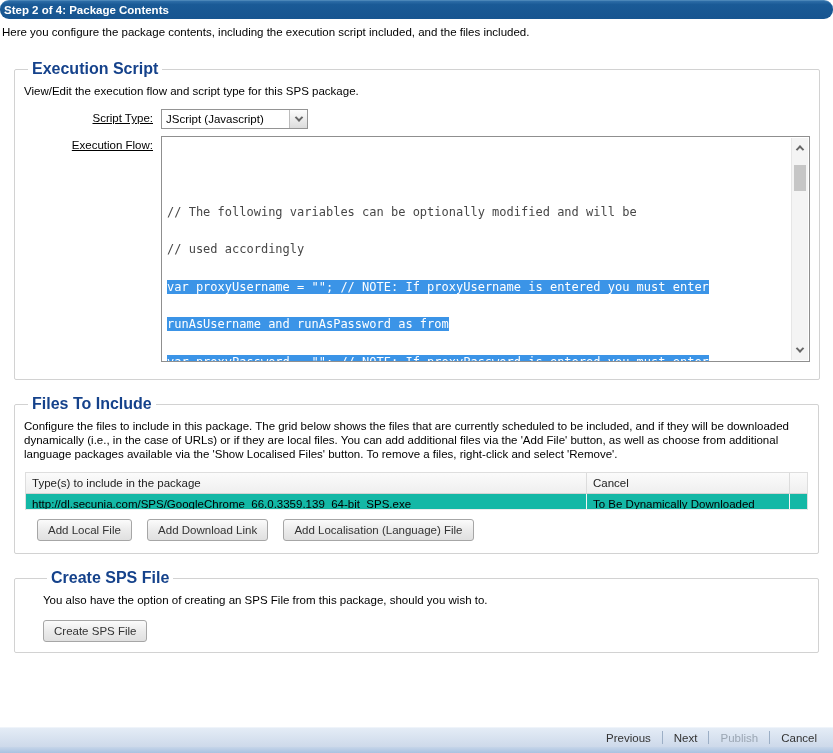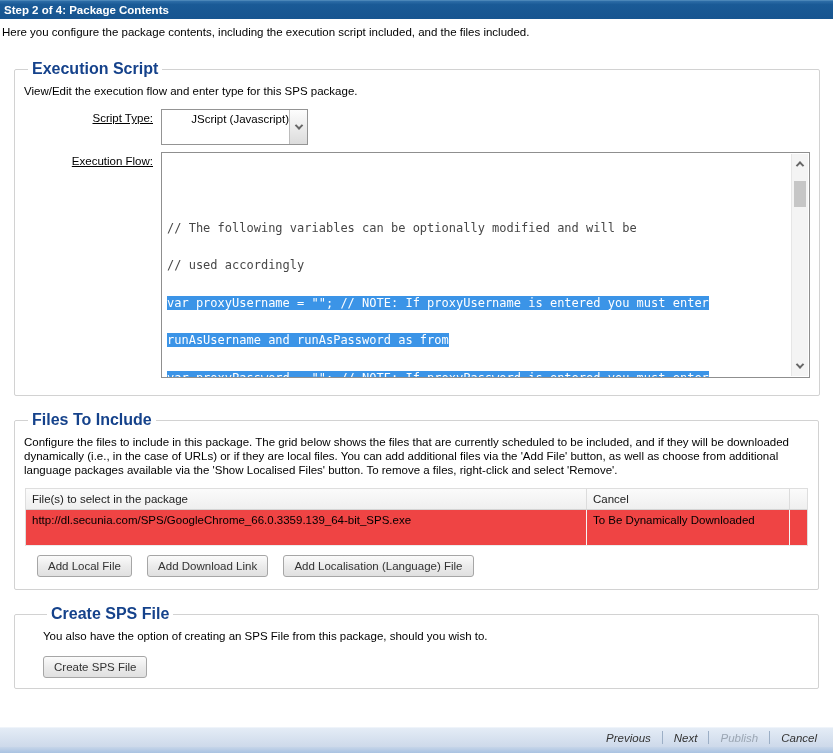--- a/index.html
+++ b/index.html
@@ -16,20 +16,21 @@
   
   .step-bar {
     height: 19px;
     background: linear-gradient(#2e6ea8, #1a5a96 20%, #175590);
     border-top: 1px solid #4a86b8;
     color: #ffffff;
     font-weight: bold;
     font-size: 11.5px;
     line-height: 18px;
     padding-left: 4px;
+    border-radius: 9px;
   }
   .subtitle {
     padding: 7px 2px 0 2px;
     color: #000;
   }
 
   
   fieldset {
     margin: 0 14px;
     border: 1px solid #d2d2d2;
@@ -55,26 +56,25 @@
     text-align: right;
     padding-right: 8px;
     padding-top: 3px;
     flex-shrink: 0;
     color: #000;
     text-decoration: underline;
   }
 
   
   .combo {
-    width: 147px; height: 36px;
+    width: 147px; height: 20px;
     border: 1px solid #949494;
     background: #fff;
     display: flex;
     cursor: pointer;
-    text-align: right;
   }
   .combo-text { flex: 1; padding: 3px 0 0 4px; white-space: nowrap; overflow: hidden; }
   .combo-btn {
     width: 18px;
     border-left: 1px solid #bcbcbc;
     background: linear-gradient(#fdfdfd, #e9e9e9 60%, #dcdcdc);
     display: flex; align-items: center; justify-content: center;
   }
   .chev {
     width: 6px; height: 6px;
@@ -123,22 +123,22 @@
 
   
   .grid { margin: 10px 1px 0 1px; border: 1px solid #dedede; border-bottom: none; }
   .grid-header {
     display: flex; height: 21px;
     background: linear-gradient(#fbfbfb, #efefef);
     border-bottom: 1px solid #d4d4d4;
     color: #222;
   }
   .grid-row {
-    display: flex; height: 36px;
-    background: #ef4444;
+    display: flex; height: 16px;
+    background: #14b8a6;
     border-bottom: 1px solid #ececec;
   }
   .col-file   { width: 561px; padding: 4px 0 0 6px; border-right: 1px solid #dcdcdc; white-space: nowrap; overflow: hidden; }
   .col-status { width: 203px; padding: 4px 0 0 6px; border-right: 1px solid #dcdcdc; white-space: nowrap; overflow: hidden; }
   .col-sliver { flex: 1; }
   .grid-row .col-file, .grid-row .col-status { border-right: 1px solid #f5f5f5; }
 
   
   .btn {
     display: inline-block;
@@ -157,33 +157,33 @@
   
   .footer { position: absolute; left: 0; right: 0; bottom: 0; }
   .footer-main {
     height: 20px;
     background: linear-gradient(#e4ecf6, #cdd9ea);
     border-top: 1px solid #eff4fa;
     display: flex; justify-content: flex-end; align-items: center;
     padding-right: 5px;
   }
   .footer-strip { height: 6px; background: linear-gradient(#c6d5e9, #a9c2e1); }
-  .footer-btn { padding: 0 11px; color: #333; cursor: pointer; font-style: italic; }
+  .footer-btn { padding: 0 11px; color: #333; cursor: pointer; }
   .footer-btn.disabled { color: #9ba6b3; cursor: default; }
   .footer-sep { width: 1px; height: 13px; background: #9cafc6; }
 </style>
 </head>
 <body>
 
 <div class="step-bar">Step 2 of 4: Package Contents</div>
 <div class="subtitle">Here you configure the package contents, including the execution script included, and the files included.</div>
 
 <fieldset class="fs-exec">
   <legend>Execution Script</legend>
-  <div class="fs-desc">View/Edit the execution flow and enter type for this SPS package.</div>
+  <div class="fs-desc">View/Edit the execution flow and script type for this SPS package.</div>
 
   <div class="form-row">
     <div class="form-label">Script Type:</div>
     <div class="combo">
       <div class="combo-text">JScript (Javascript)</div>
       <div class="combo-btn">
         <span class="chev chev-down"></span>
       </div>
     </div>
   </div>
@@ -223,21 +223,21 @@
     </div>
   </div>
 </fieldset>
 
 <fieldset class="fs-files">
   <legend>Files To Include</legend>
   <div class="fs-desc">Configure the files to include in this package. The grid below shows the files that are currently scheduled to be included, and if they will be downloaded dynamically (i.e., in the case of URLs) or if they are local files. You can add additional files via the 'Add File' button, as well as choose from additional language packages available via the 'Show Localised Files' button. To remove a files, right-click and select 'Remove'.</div>
 
   <div class="grid">
     <div class="grid-header">
-      <div class="col-file">File(s) to select in the package</div>
+      <div class="col-file">Type(s) to include in the package</div>
       <div class="col-status">Cancel</div>
       <div class="col-sliver"></div>
     </div>
     <div class="grid-row">
       <div class="col-file">http://dl.secunia.com/SPS/GoogleChrome_66.0.3359.139_64-bit_SPS.exe</div>
       <div class="col-status">To Be Dynamically Downloaded</div>
       <div class="col-sliver"></div>
     </div>
   </div>
 

